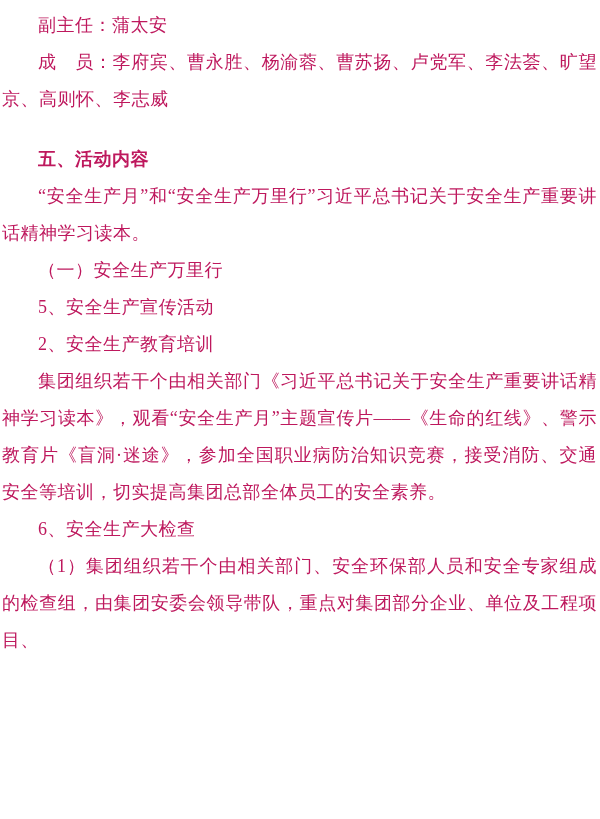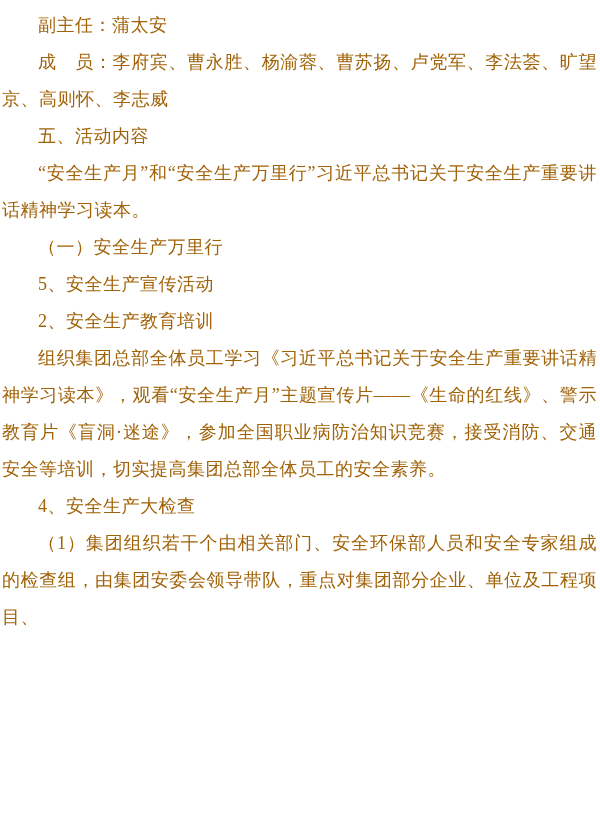--- a/index.html
+++ b/index.html
@@ -5,45 +5,46 @@
   html, body {
     margin: 0;
     padding: 0;
     background: #ffffff;
   }
   .page {
     position: relative;
     width: 600px;
     height: 819px;
     background: #ffffff;
-    color: #a16207;
+    color: #be185d;
     font-family: "Liberation Serif", "DejaVu Serif", serif;
     font-size: 18px;
     line-height: 37px;
     box-sizing: border-box;
     padding: 7px 3px 0 2px;
     overflow: hidden;
   }
   .page p {
     margin: 0;
     text-indent: 2em;
     text-align: justify;
     letter-spacing: 0.5px;
   }
   .page p.bold {
-    font-weight: normal;
+    font-weight: bold;
+    margin-top: 23px;
   }
 </style>
 </head>
 <body>
 
 <div class="page">
   <p>副主任：蒲太安</p>
   <p>成　员：李府宾、曹永胜、杨渝蓉、曹苏扬、卢党军、李法荟、旷望京、高则怀、李志威</p>
   <p class="bold">五、活动内容</p>
   <p>“安全生产月”和“安全生产万里行”习近平总书记关于安全生产重要讲话精神学习读本。</p>
   <p>（一）安全生产万里行</p>
   <p>5、安全生产宣传活动</p>
   <p>2、安全生产教育培训</p>
-  <p>组织集团总部全体员工学习《习近平总书记关于安全生产重要讲话精神学习读本》，观看“安全生产月”主题宣传片——《生命的红线》、警示教育片《盲洞·迷途》，参加全国职业病防治知识竞赛，接受消防、交通安全等培训，切实提高集团总部全体员工的安全素养。</p>
-  <p>4、安全生产大检查</p>
+  <p>集团组织若干个由相关部门《习近平总书记关于安全生产重要讲话精神学习读本》，观看“安全生产月”主题宣传片——《生命的红线》、警示教育片《盲洞·迷途》，参加全国职业病防治知识竞赛，接受消防、交通安全等培训，切实提高集团总部全体员工的安全素养。</p>
+  <p>6、安全生产大检查</p>
   <p>（1）集团组织若干个由相关部门、安全环保部人员和安全专家组成的检查组，由集团安委会领导带队，重点对集团部分企业、单位及工程项目、</p>
 </div>
 
 </body></html>

